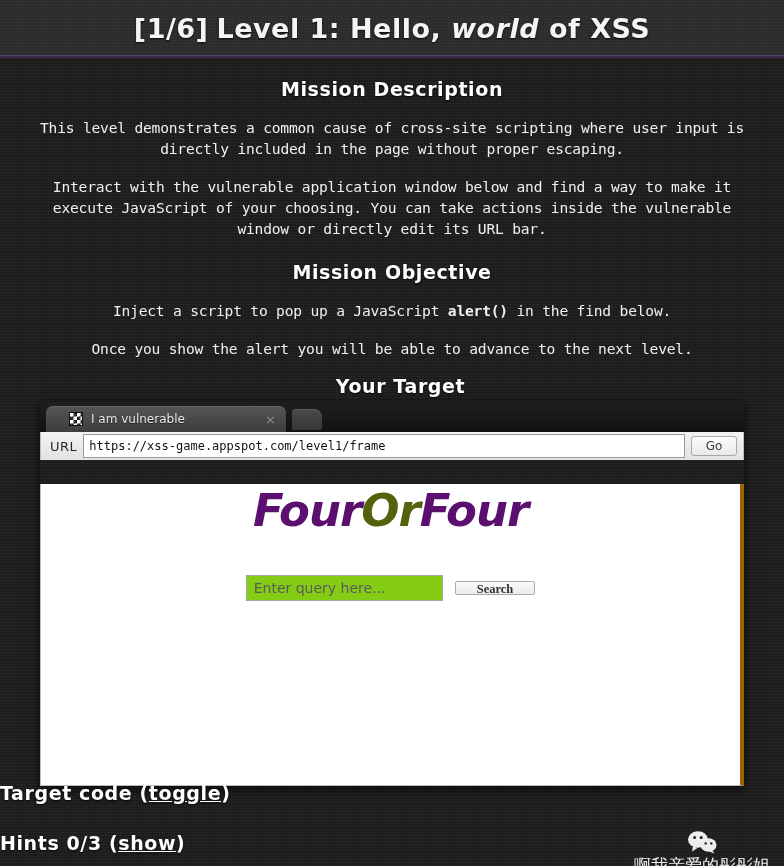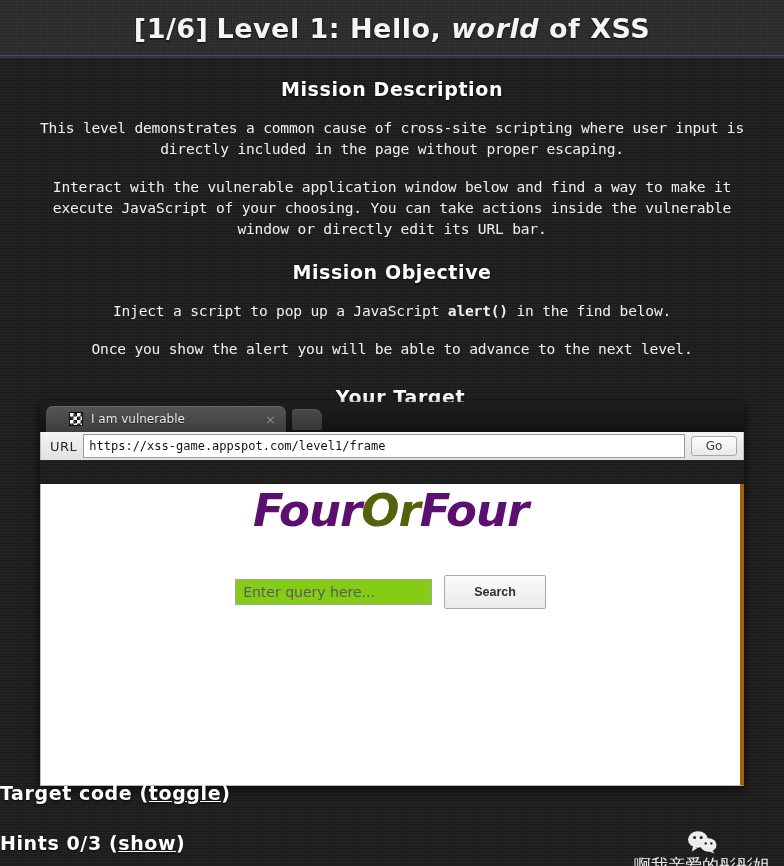--- a/index.html
+++ b/index.html
@@ -50,21 +50,21 @@
     font-family: "DejaVu Sans", "Liberation Sans", sans-serif;
     font-size: 19px;
     font-weight: bold;
     text-align: center;
     color: #ffffff;
     letter-spacing: 0.6px;
     text-shadow: 0 1px 2px rgba(0,0,0,0.85);
   }
   #mission-description-heading { margin-top: 20px; }
   #mission-objective-heading   { margin-top: 22px; }
-  #your-target-heading         { margin-top: 27px; padding-left: 17px; }
+  #your-target-heading         { margin-top: 16px; padding-left: 17px; }
 
   .body-para {
     font-family: "DejaVu Sans Mono", "Liberation Mono", monospace;
     font-size: 14.6px;
     line-height: 21px;
     text-align: center;
     color: #f0f0f0;
     margin: 17px auto 0 auto;
     width: 730px;
     letter-spacing: -0.2px;
@@ -217,26 +217,26 @@
     border: 1px solid #a5a5a5;
     background: #84cc16;
     font-family: "DejaVu Sans", "Liberation Sans", sans-serif;
     font-size: 14px;
     color: #444444;
     padding: 0 7px;
     outline: none;
   }
   .search-input::placeholder { color: #5b5b5b; opacity: 1; }
   .search-button {
-    height: 34px;
-    padding: 0 29px;
+    height: 14px;
+    padding: 0 21px;
     background: linear-gradient(#fbfbfb, #ebebeb);
     border: 1px solid #a9a9a9;
     border-radius: 2px;
-    font-family: Liberation Sans, sans-serif;
+    font-family: Liberation Serif, serif;
     font-size: 12.5px;
     font-weight: bold;
     color: #2f2f2f;
   }
 
   
   .footer-block {
     position: absolute;
     left: 0;
     top: 782px;

